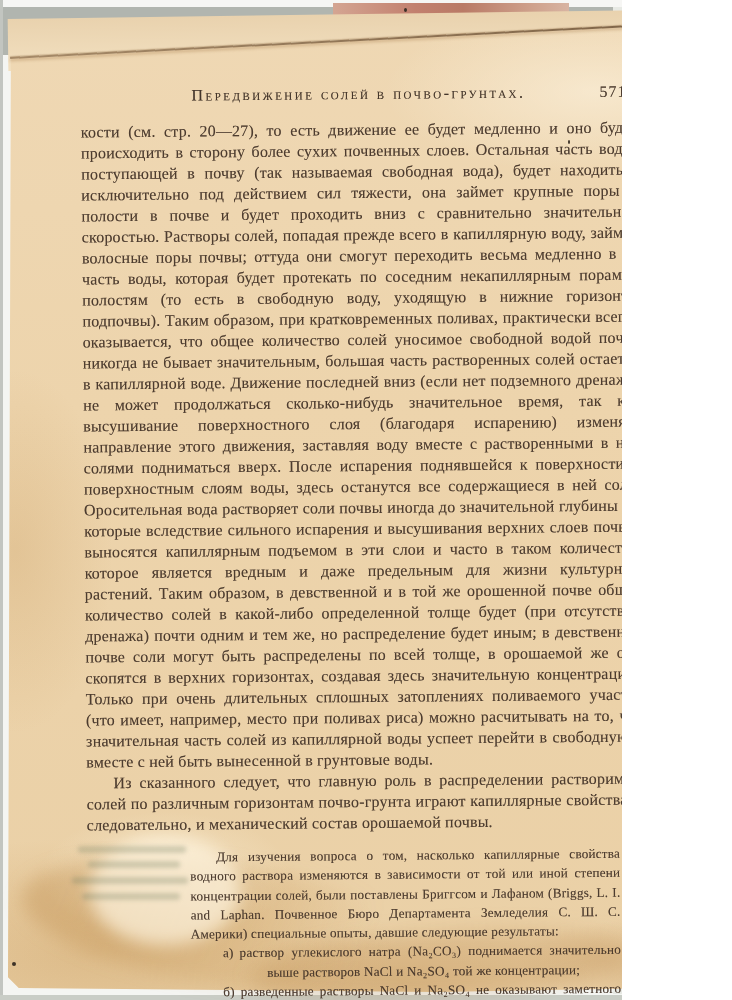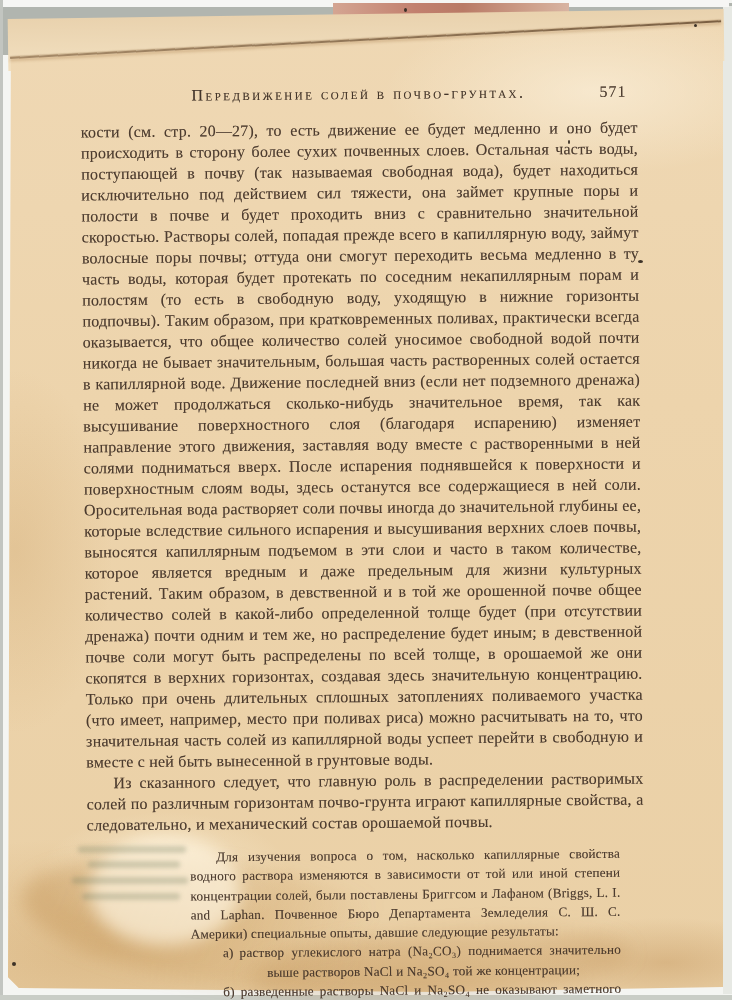--- a/index.html
+++ b/index.html
@@ -1,17 +1,17 @@
 <!DOCTYPE html>
 <html lang="ru"><head>
 <meta charset="utf-8">
 <style>
   html,body { margin:0; padding:0; }
   .scan {
-    position:relative; width:732px; height:1000px;
+    position:relative; width:622px; height:1000px;
     background:#f4f5f2; overflow:hidden;
     font-family:"Liberation Serif","DejaVu Serif",serif;
   }
   
   .gray-band-top    { position:absolute; left:0; top:3px; width:732px; height:52px; background:#b1b5af; }
   .gray-strip-left  { position:absolute; left:0; top:0; width:3px; height:1000px; background:#c2c5c0; }
   .gray-strip-right { position:absolute; right:0; top:6px; width:9px; height:988px; background:#e7e9e4; }
   .gray-strip-bottom{ position:absolute; left:0; bottom:0; width:732px; height:5px; background:#c9cdc6; }
   .white-frame { position:absolute; left:3px; top:0; width:726px; height:7px; background:#f6f6f4; }
 

